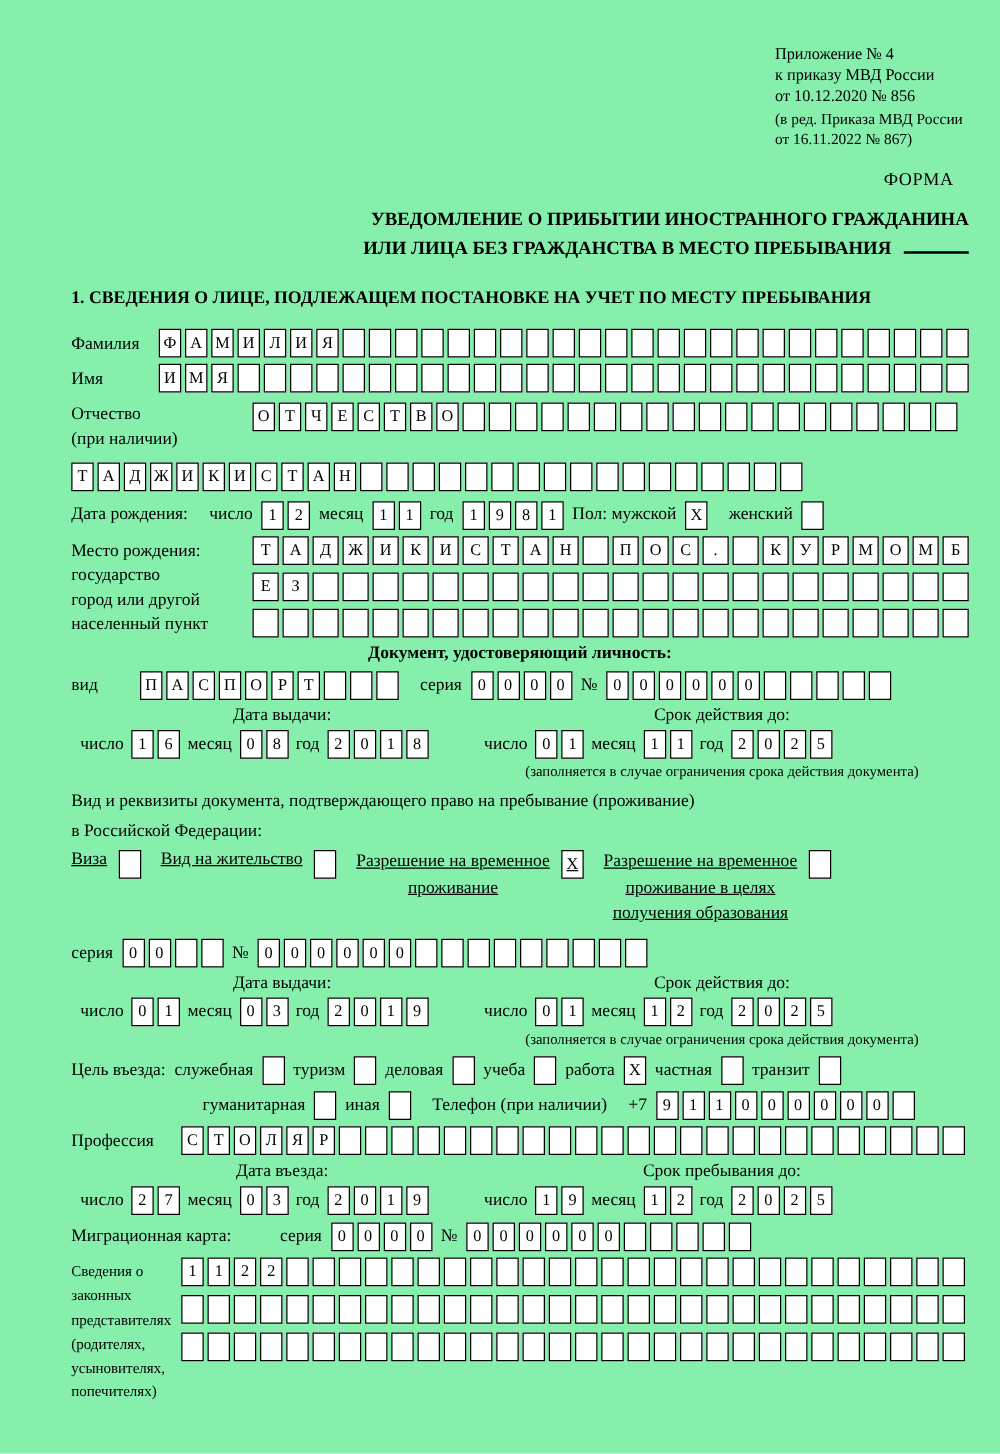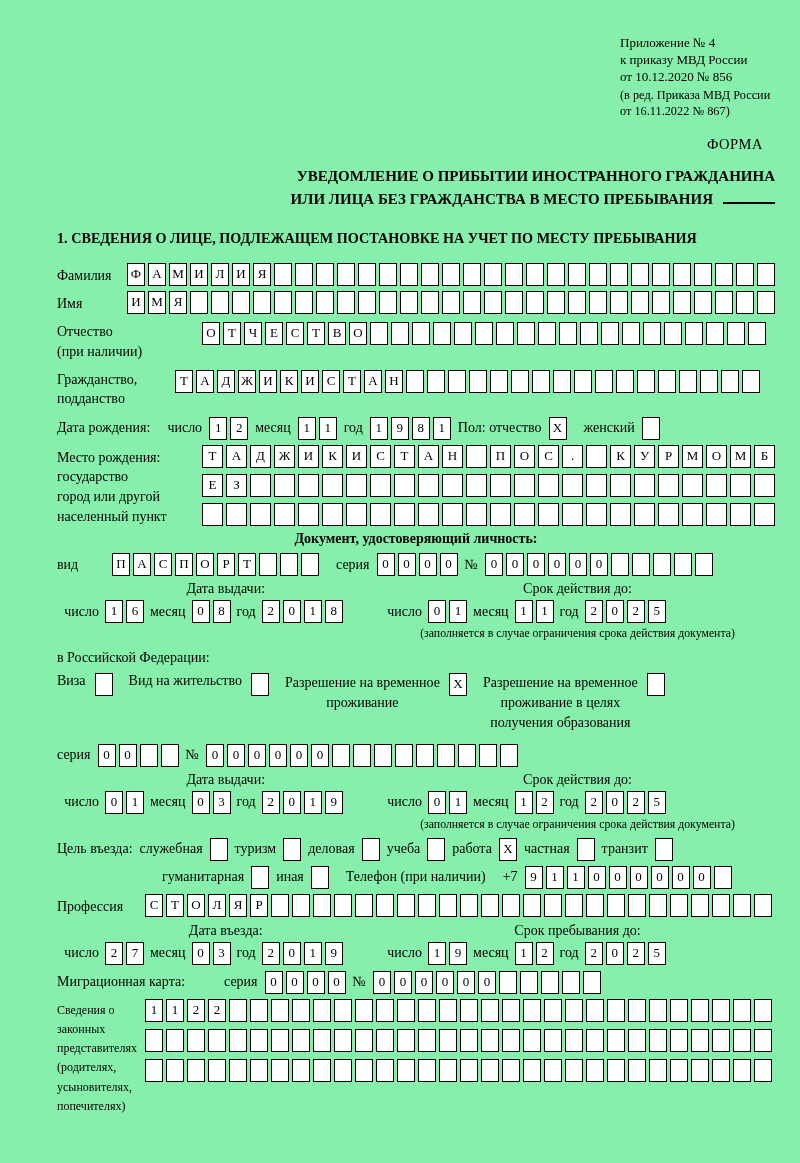--- a/index.html
+++ b/index.html
@@ -41,21 +41,21 @@
   .center-head { text-align: center; font-weight: bold; font-size: 14px; margin: 4px 0 6px; }
 
   .twocol { display: flex; justify-content: center; margin: 2px 0 6px; }
   .tc-left { width: 45%; } .tc-right { width: 53%; }
   .tc-head { text-align: center; font-size: 14px; margin-bottom: 3px; }
   .daterow { display: flex; align-items: center; column-gap: 6px; }
   .note { font-size: 11.8px; text-align: center; margin-top: 3px; }
 
   .para { line-height: 1.55; margin: 2px 0; }
   .permits { display: flex; column-gap: 16px; margin: 4px 0 10px; align-items: flex-start; }
-  .permit { display: flex; column-gap: 9px; align-items: flex-start; }
+  .permit { display: flex; column-gap: 9px; align-items: flex-start; text-decoration: underline; }
   .plines { text-align: center; line-height: 1.45; }
   .indent105 { margin-left: 105px; }
 
   .rep-block { display: flex; margin-top: 2px; }
   .rep-label { width: 88px; flex-shrink: 0; font-size: 12px; line-height: 1.6; padding-top: 2px; }
   .rep-rows { display: flex; flex-direction: column; row-gap: 7px; }
   .rep-note { font-size: 12.3px; text-align: center; padding-left: 95px; margin-top: 8px; }
 </style>
 </head>
 <body>
@@ -185,24 +185,20 @@
         <span class="cell"></span>
         <span class="cell"></span>
         <span class="cell"></span>
         <span class="cell"></span>
         <span class="cell"></span>
         <span class="cell"></span>
       </span>
   </div>
 
   <div class="frow">
-    <span class="flabel w118">
-      <div>Гражданство,</div>
-      <div>подданство</div>
-    </span>
     <span class="boxes" style="margin-top:3px">
         <span class="cell">Т</span>
         <span class="cell">А</span>
         <span class="cell">Д</span>
         <span class="cell">Ж</span>
         <span class="cell">И</span>
         <span class="cell">К</span>
         <span class="cell">И</span>
         <span class="cell">С</span>
         <span class="cell">Т</span>
@@ -240,21 +236,21 @@
         <span class="cell">1</span>
         <span class="cell">1</span>
       </span>
     <span>год</span>
     <span class="boxes">
         <span class="cell">1</span>
         <span class="cell">9</span>
         <span class="cell">8</span>
         <span class="cell">1</span>
       </span>
-    <span>Пол: отчество</span>
+    <span>Пол: мужской</span>
     <span class="boxes">
         <span class="cell">X</span>
       </span>
     <span class="gap-l">женский</span>
     <span class="boxes">
         <span class="cell"></span>
       </span>
   </div>
 
   <div class="frow">
@@ -426,20 +422,21 @@
             <span class="cell">2</span>
             <span class="cell">0</span>
             <span class="cell">2</span>
             <span class="cell">5</span>
           </span>
       </div>
       <div class="note">(заполняется в случае ограничения срока действия документа)</div>
     </div>
   </div>
 
+  <div class="para">Вид и реквизиты документа, подтверждающего право на пребывание (проживание)</div>
   <div class="para">в Российской Федерации:</div>
 
   <div class="permits">
     <span class="permit">
       <span>Виза</span>
       <span class="boxes">
           <span class="cell"></span>
         </span>
     </span>
     <span class="permit">

